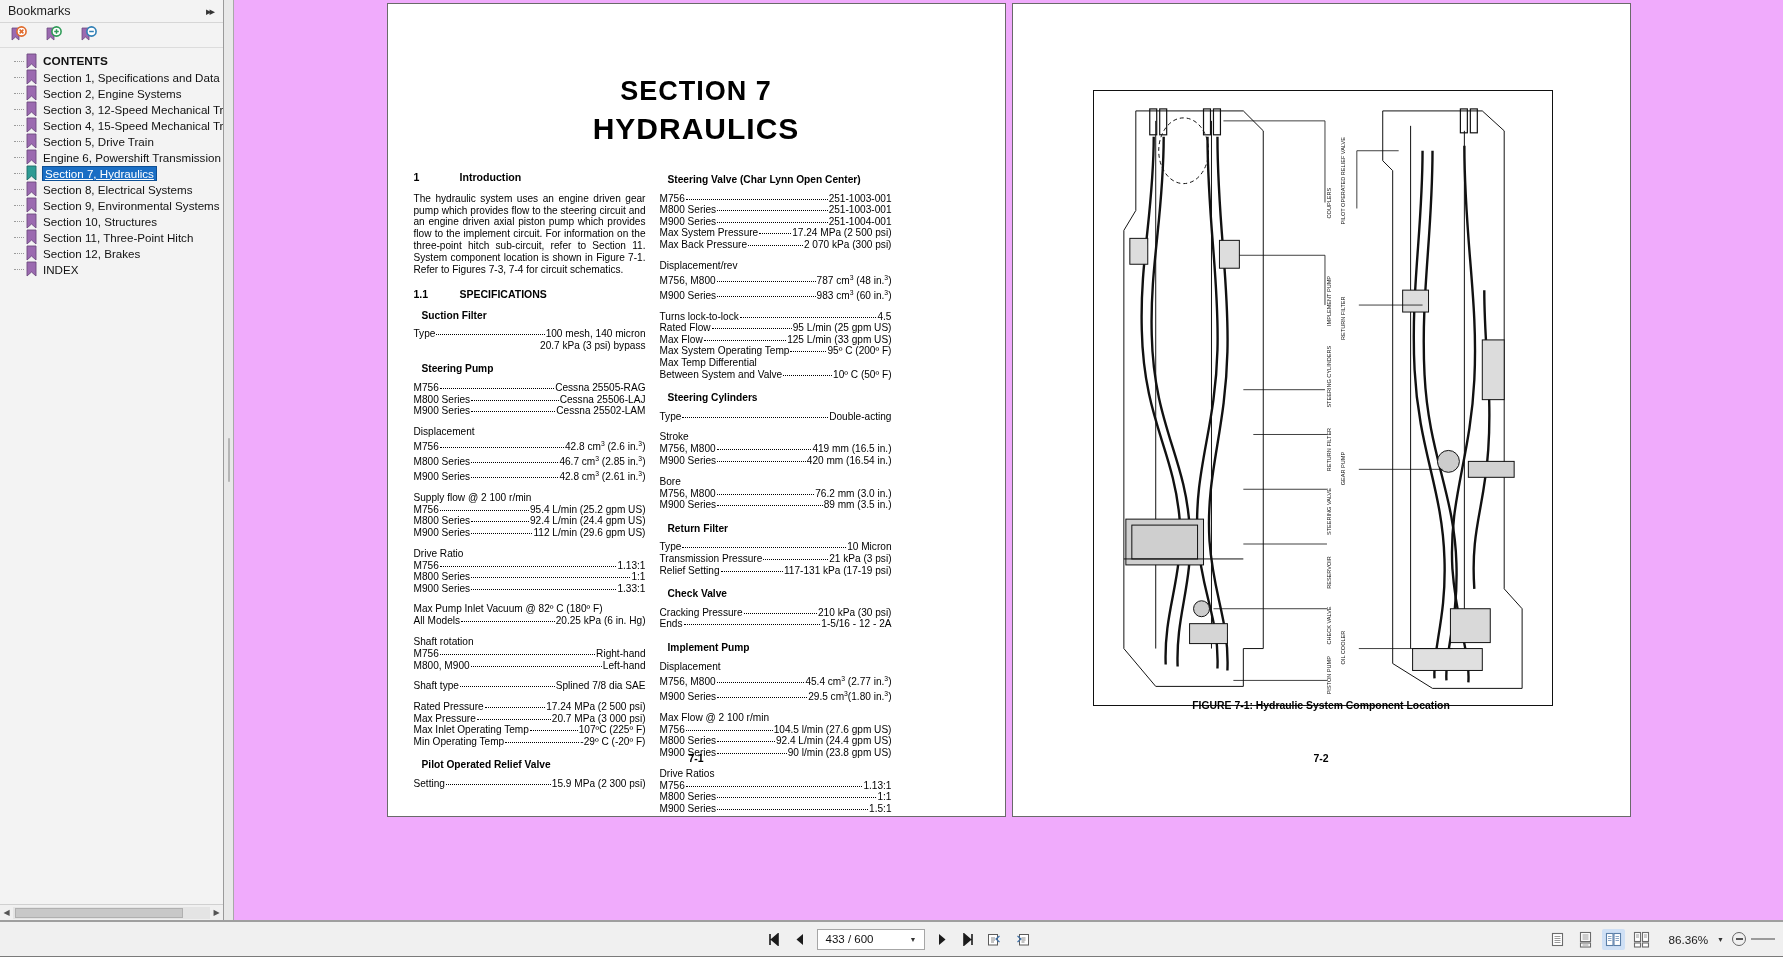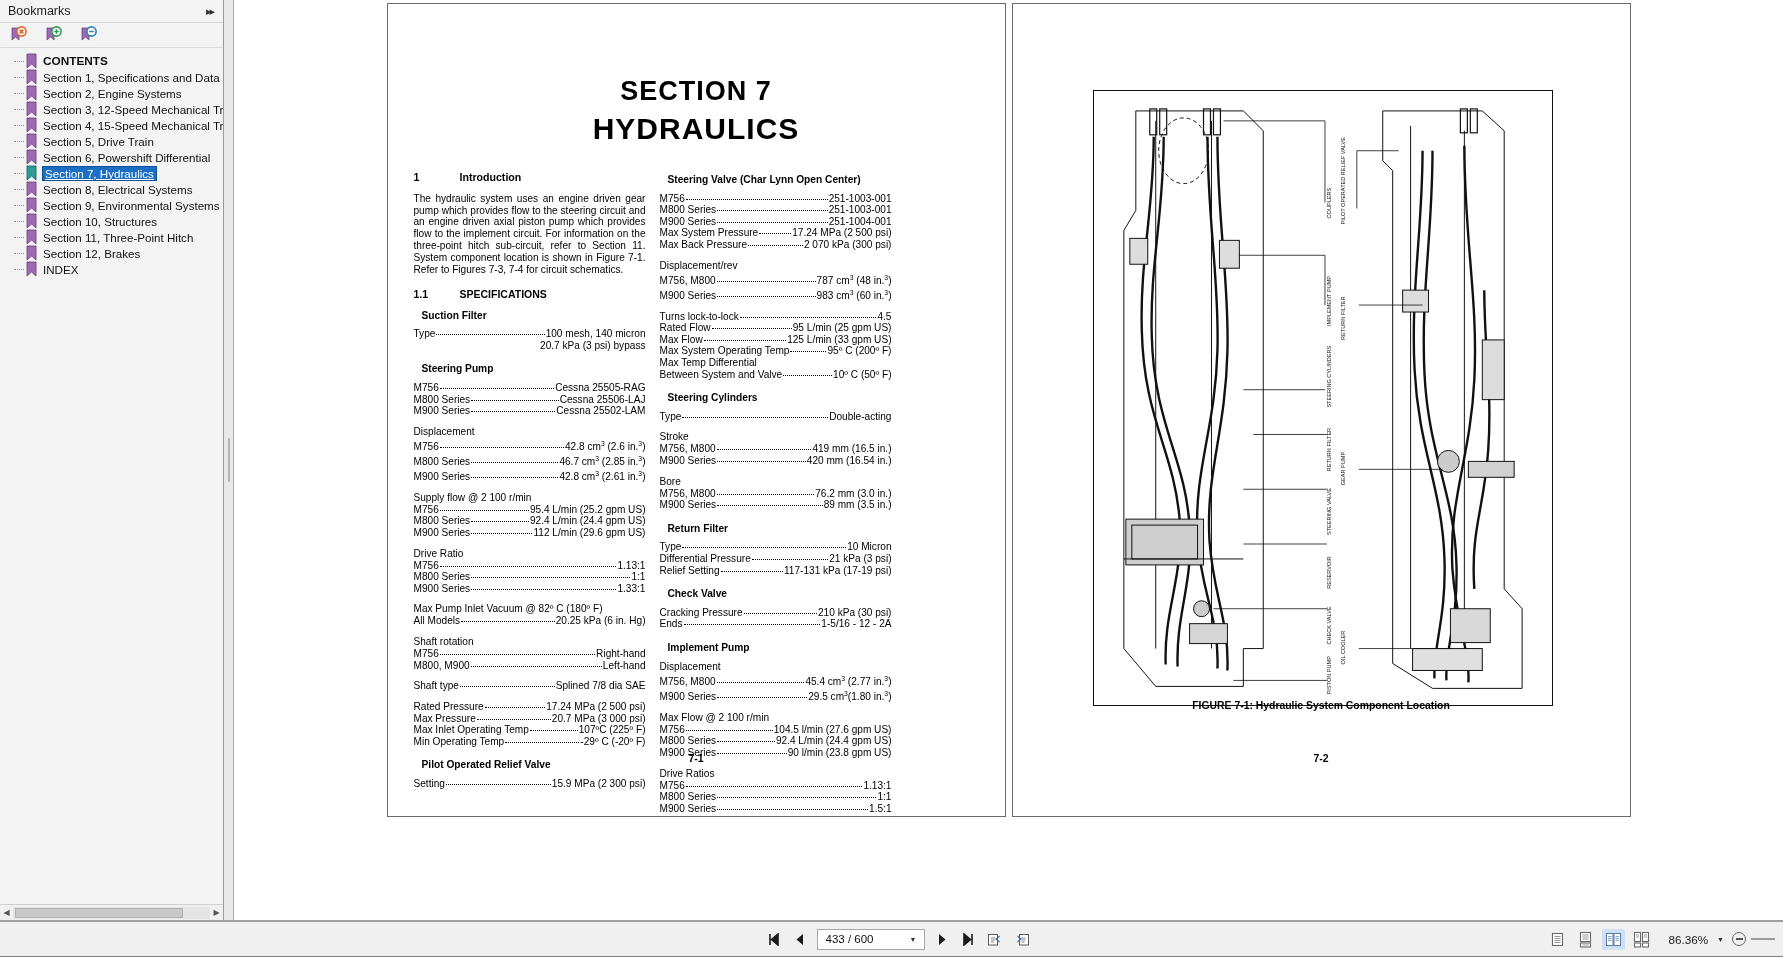--- a/index.html
+++ b/index.html
@@ -60,21 +60,21 @@
   .splitter{
     width:10px; background:#e8e8e8; position:relative; cursor:col-resize;
     border-right:1px solid #a8a8a8;
   }
   .splitter::after{
     content:""; position:absolute; left:4px; top:50%; margin-top:-22px;
     width:2px; height:44px; background:#b5b5b5; border-radius:1px;
   }
 
   
-  .doc-area{ flex:1 1 auto; background:#ffffff; position:relative; overflow:hidden;
+  .doc-area{ flex:1 1 auto; background:#f0abfc; position:relative; overflow:hidden;
              display:flex; justify-content:center; align-items:flex-start; }
   .pages{ display:flex; gap:8px; padding-top:4px; }
   .page{
     background:#ffffff; width:617px; height:812px; position:relative;
     box-shadow:0 0 0 1px #6a6a6a;
   }
 
   
   .p1{ padding:0; }
   .sec-title{
@@ -226,21 +226,21 @@
             <div class="bm-flag"><svg width="11" height="16" viewBox="0 0 11 16">
                 <path d="M1 1 h9 v14 l-4.5 -4 l-4.5 4 z" fill="#9b6ab0" stroke="#6d4a80" stroke-width="0.9"></path>
               </svg></div>
             <span class="bm-label">Section 5, Drive Train</span>
           </div>
           <div class="bm-row">
             <div class="dots"></div>
             <div class="bm-flag"><svg width="11" height="16" viewBox="0 0 11 16">
                 <path d="M1 1 h9 v14 l-4.5 -4 l-4.5 4 z" fill="#9b6ab0" stroke="#6d4a80" stroke-width="0.9"></path>
               </svg></div>
-            <span class="bm-label">Section 6, Powershift Differential</span>
+            <span class="bm-label">Engine 6, Powershift Transmission</span>
           </div>
           <div class="bm-row selected">
             <div class="dots"></div>
             <div class="bm-flag"><svg width="11" height="16" viewBox="0 0 11 16">
                 <path d="M1 1 h9 v14 l-4.5 -4 l-4.5 4 z" fill="#2e9b94" stroke="#1d6b66" stroke-width="0.9"></path>
               </svg></div>
             <span class="bm-label">Section 7, Hydraulics</span>
           </div>
           <div class="bm-row">
             <div class="dots"></div>
@@ -565,21 +565,21 @@
                   </div>
                 </div>
                 <div class="h3 sp">Return Filter</div>
                 <div class="grp">
                   <div class="ln">
                     <span class="k">Type</span>
                     <span class="lead"></span>
                     <span class="v">10 Micron</span>
                   </div>
                   <div class="ln">
-                    <span class="k">Differential Pressure</span>
+                    <span class="k">Transmission Pressure</span>
                     <span class="lead"></span>
                     <span class="v">21 kPa (3 psi)</span>
                   </div>
                   <div class="ln">
                     <span class="k">Relief Setting</span>
                     <span class="lead"></span>
                     <span class="v">117-131 kPa (17-19 psi)</span>
                   </div>
                 </div>
                 <div class="h3 sp">Check Valve</div>

